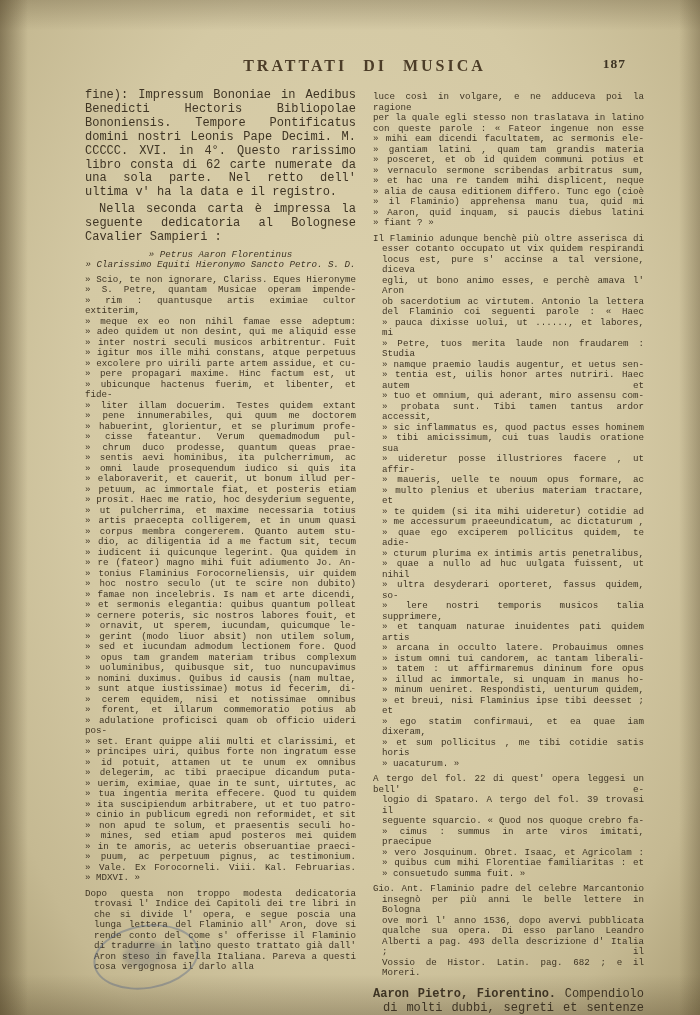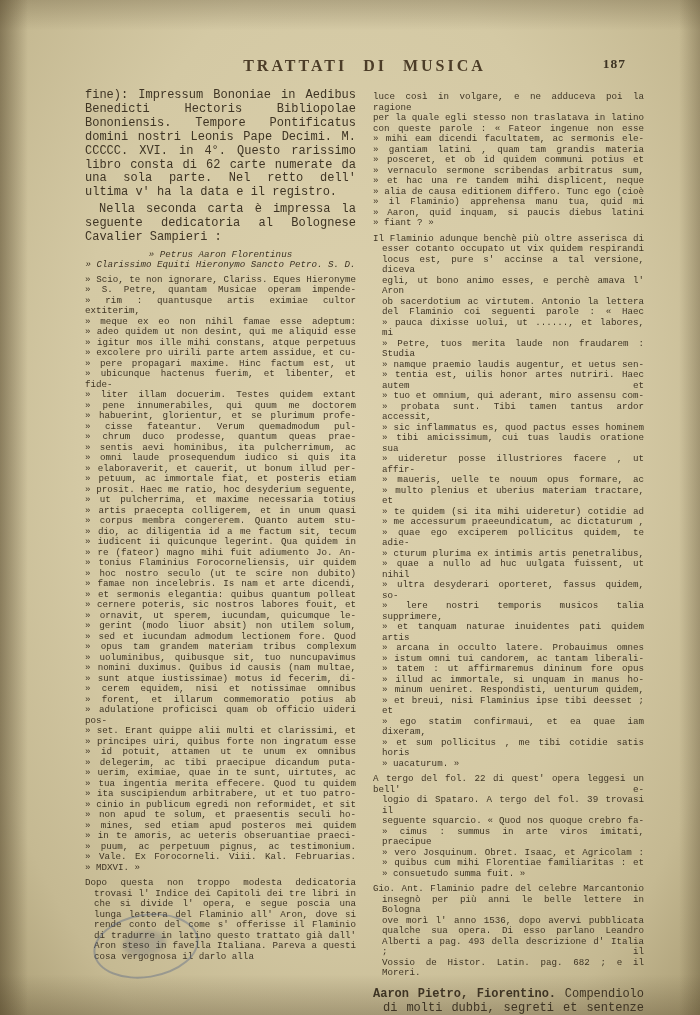--- a/index.html
+++ b/index.html
@@ -64,20 +64,21 @@
       <div class="quote center">
           <div class="tline short">» Petrus Aaron Florentinus</div>
           <div class="tline">» Clarissimo Equiti Hieronymo Sancto Petro. S. D.</div>
         </div>
       <div class="quote">
           <div class="tline">» Scio, te non ignorare, Clariss. Eques Hieronyme</div>
           <div class="tline">» S. Petre, quantam Musicae operam impende-</div>
           <div class="tline">» rim : quantusque artis eximiae cultor extiterim,</div>
           <div class="tline">» meque ex eo non nihil famae esse adeptum:</div>
           <div class="tline">» adeo quidem ut non desint, qui me aliquid esse</div>
+          <div class="tline">» inter nostri seculi musicos arbitrentur. Fuit</div>
           <div class="tline">» igitur mos ille mihi constans, atque perpetuus</div>
           <div class="tline">» excolere pro uirili parte artem assidue, et cu-</div>
           <div class="tline">» pere propagari maxime. Hinc factum est, ut</div>
           <div class="tline">» ubicunque hactenus fuerim, et libenter, et fide-</div>
           <div class="tline">» liter illam docuerim. Testes quidem extant</div>
           <div class="tline">» pene innumerabiles, qui quum me doctorem</div>
           <div class="tline">» habuerint, glorientur, et se plurimum profe-</div>
           <div class="tline">» cisse fateantur. Verum quemadmodum pul-</div>
           <div class="tline">» chrum duco prodesse, quantum queas prae-</div>
           <div class="tline">» sentis aevi hominibus, ita pulcherrimum, ac</div>

